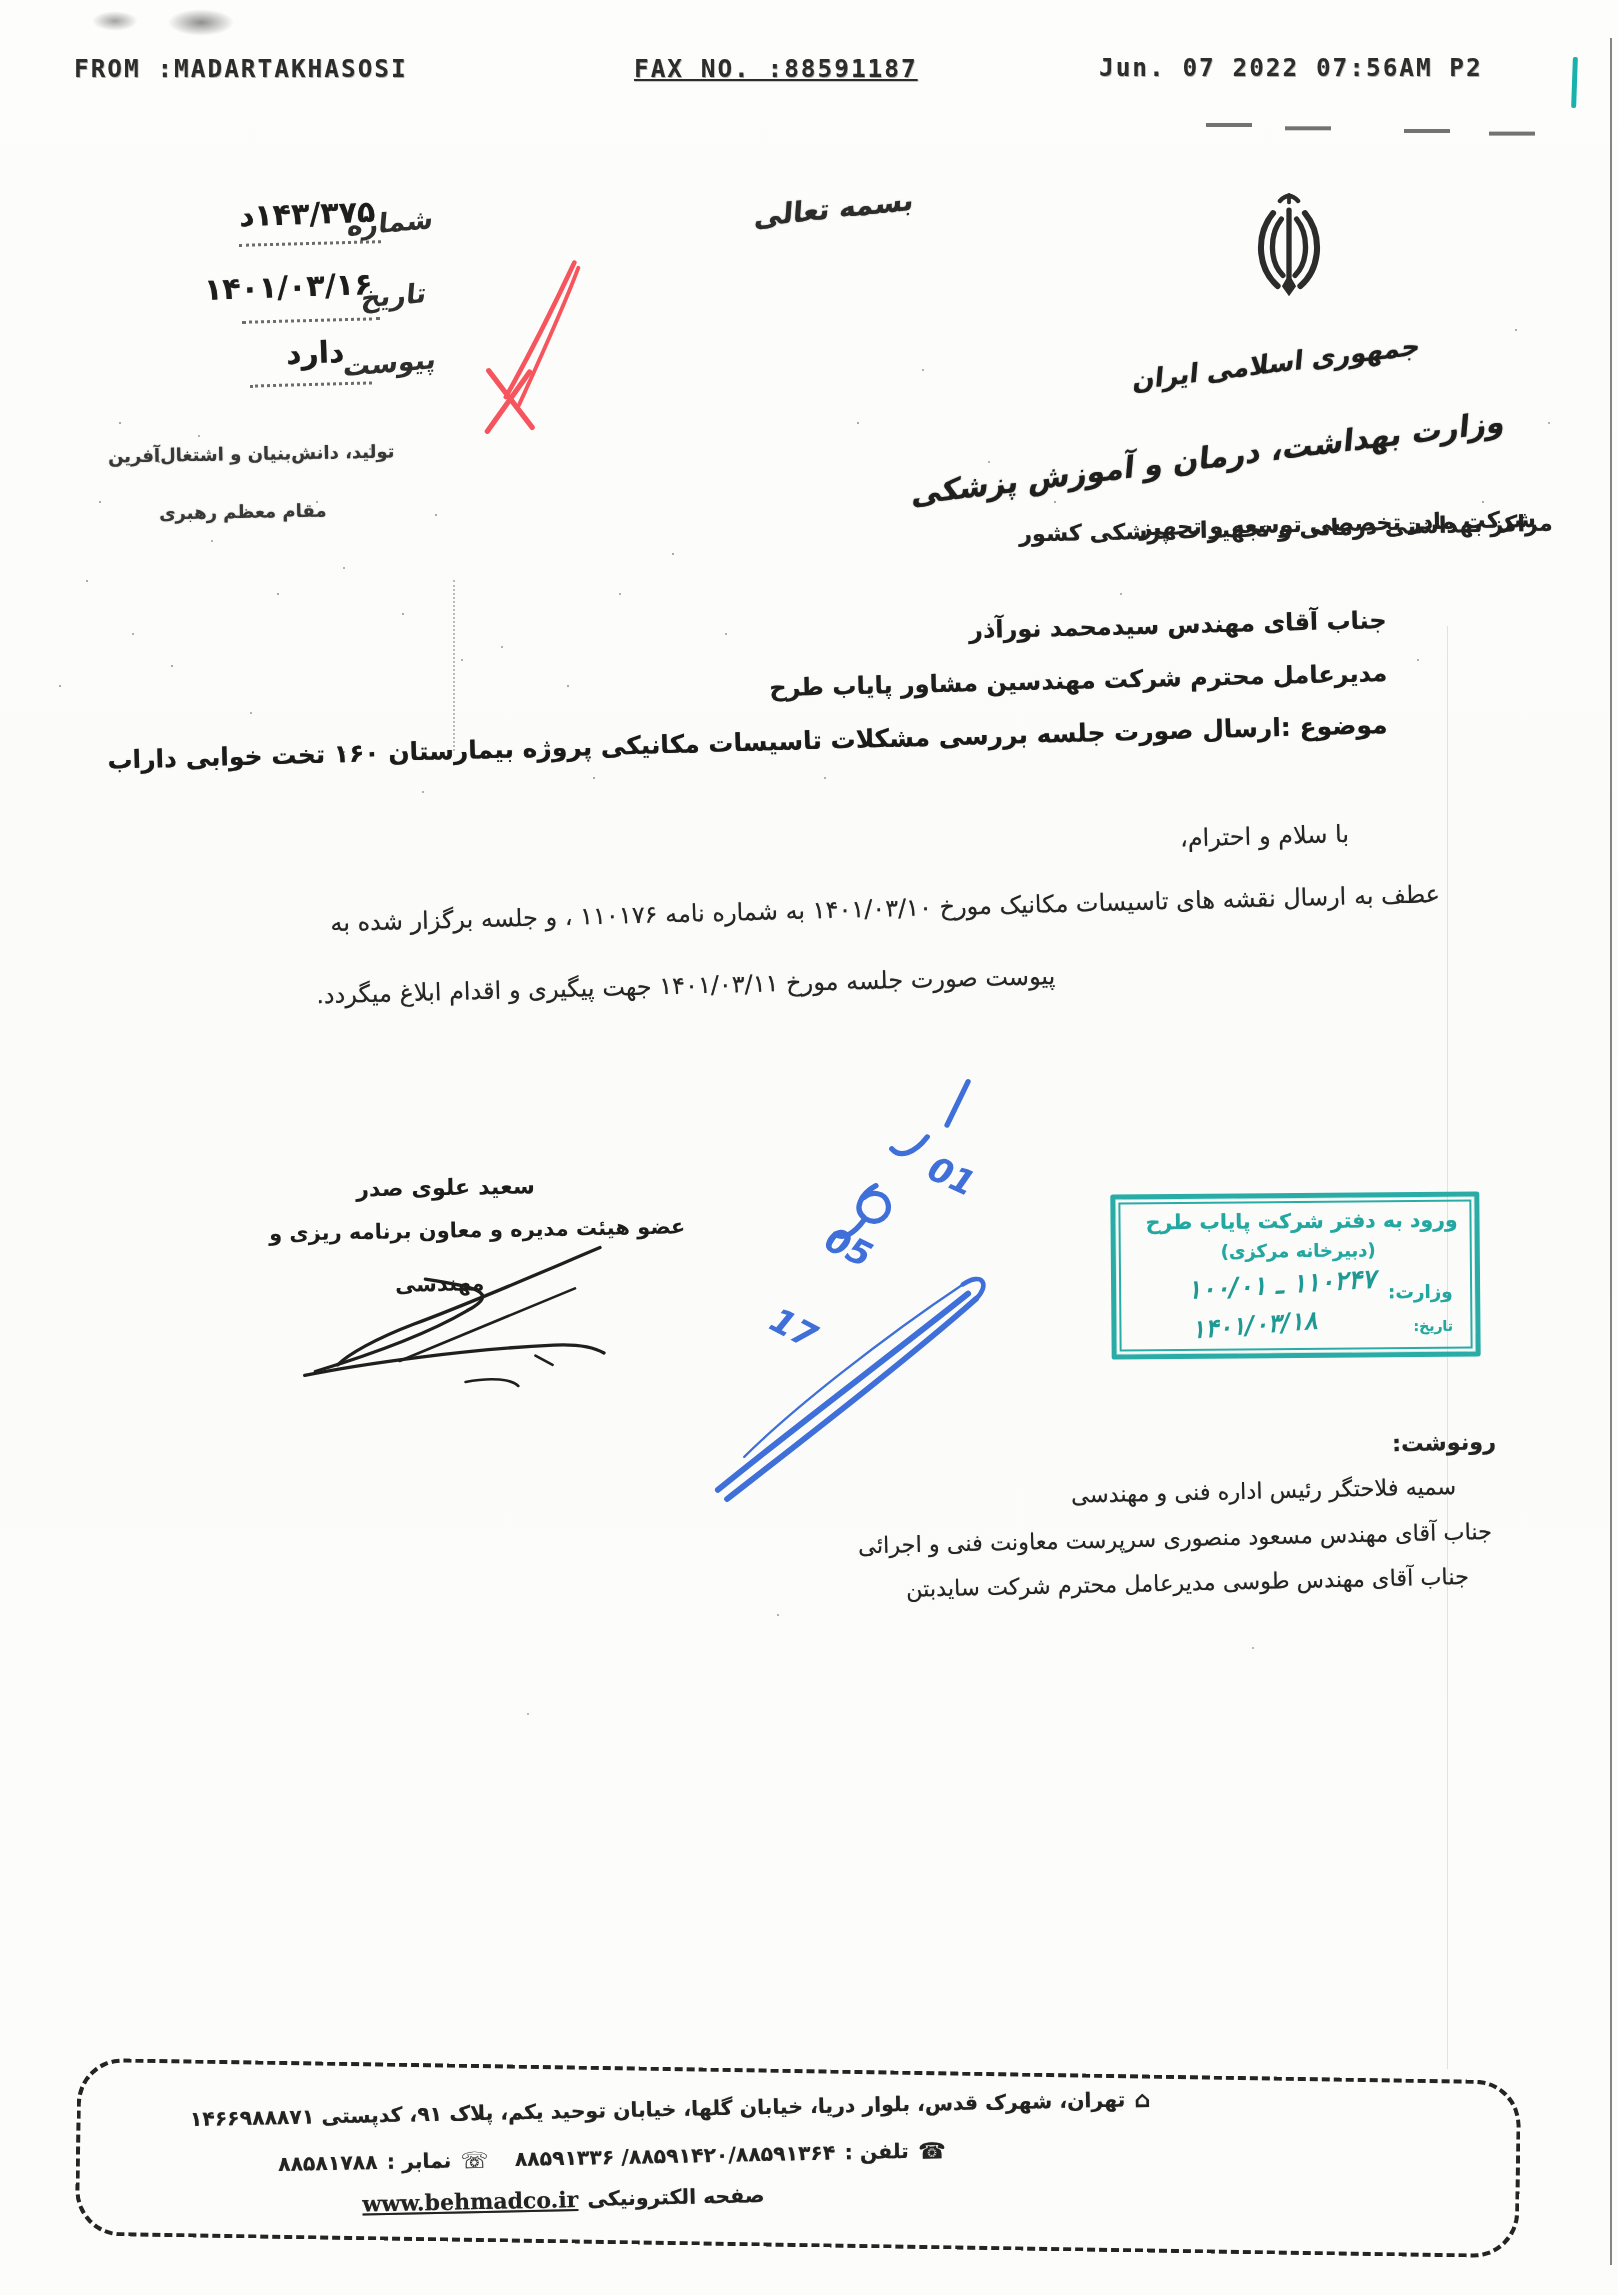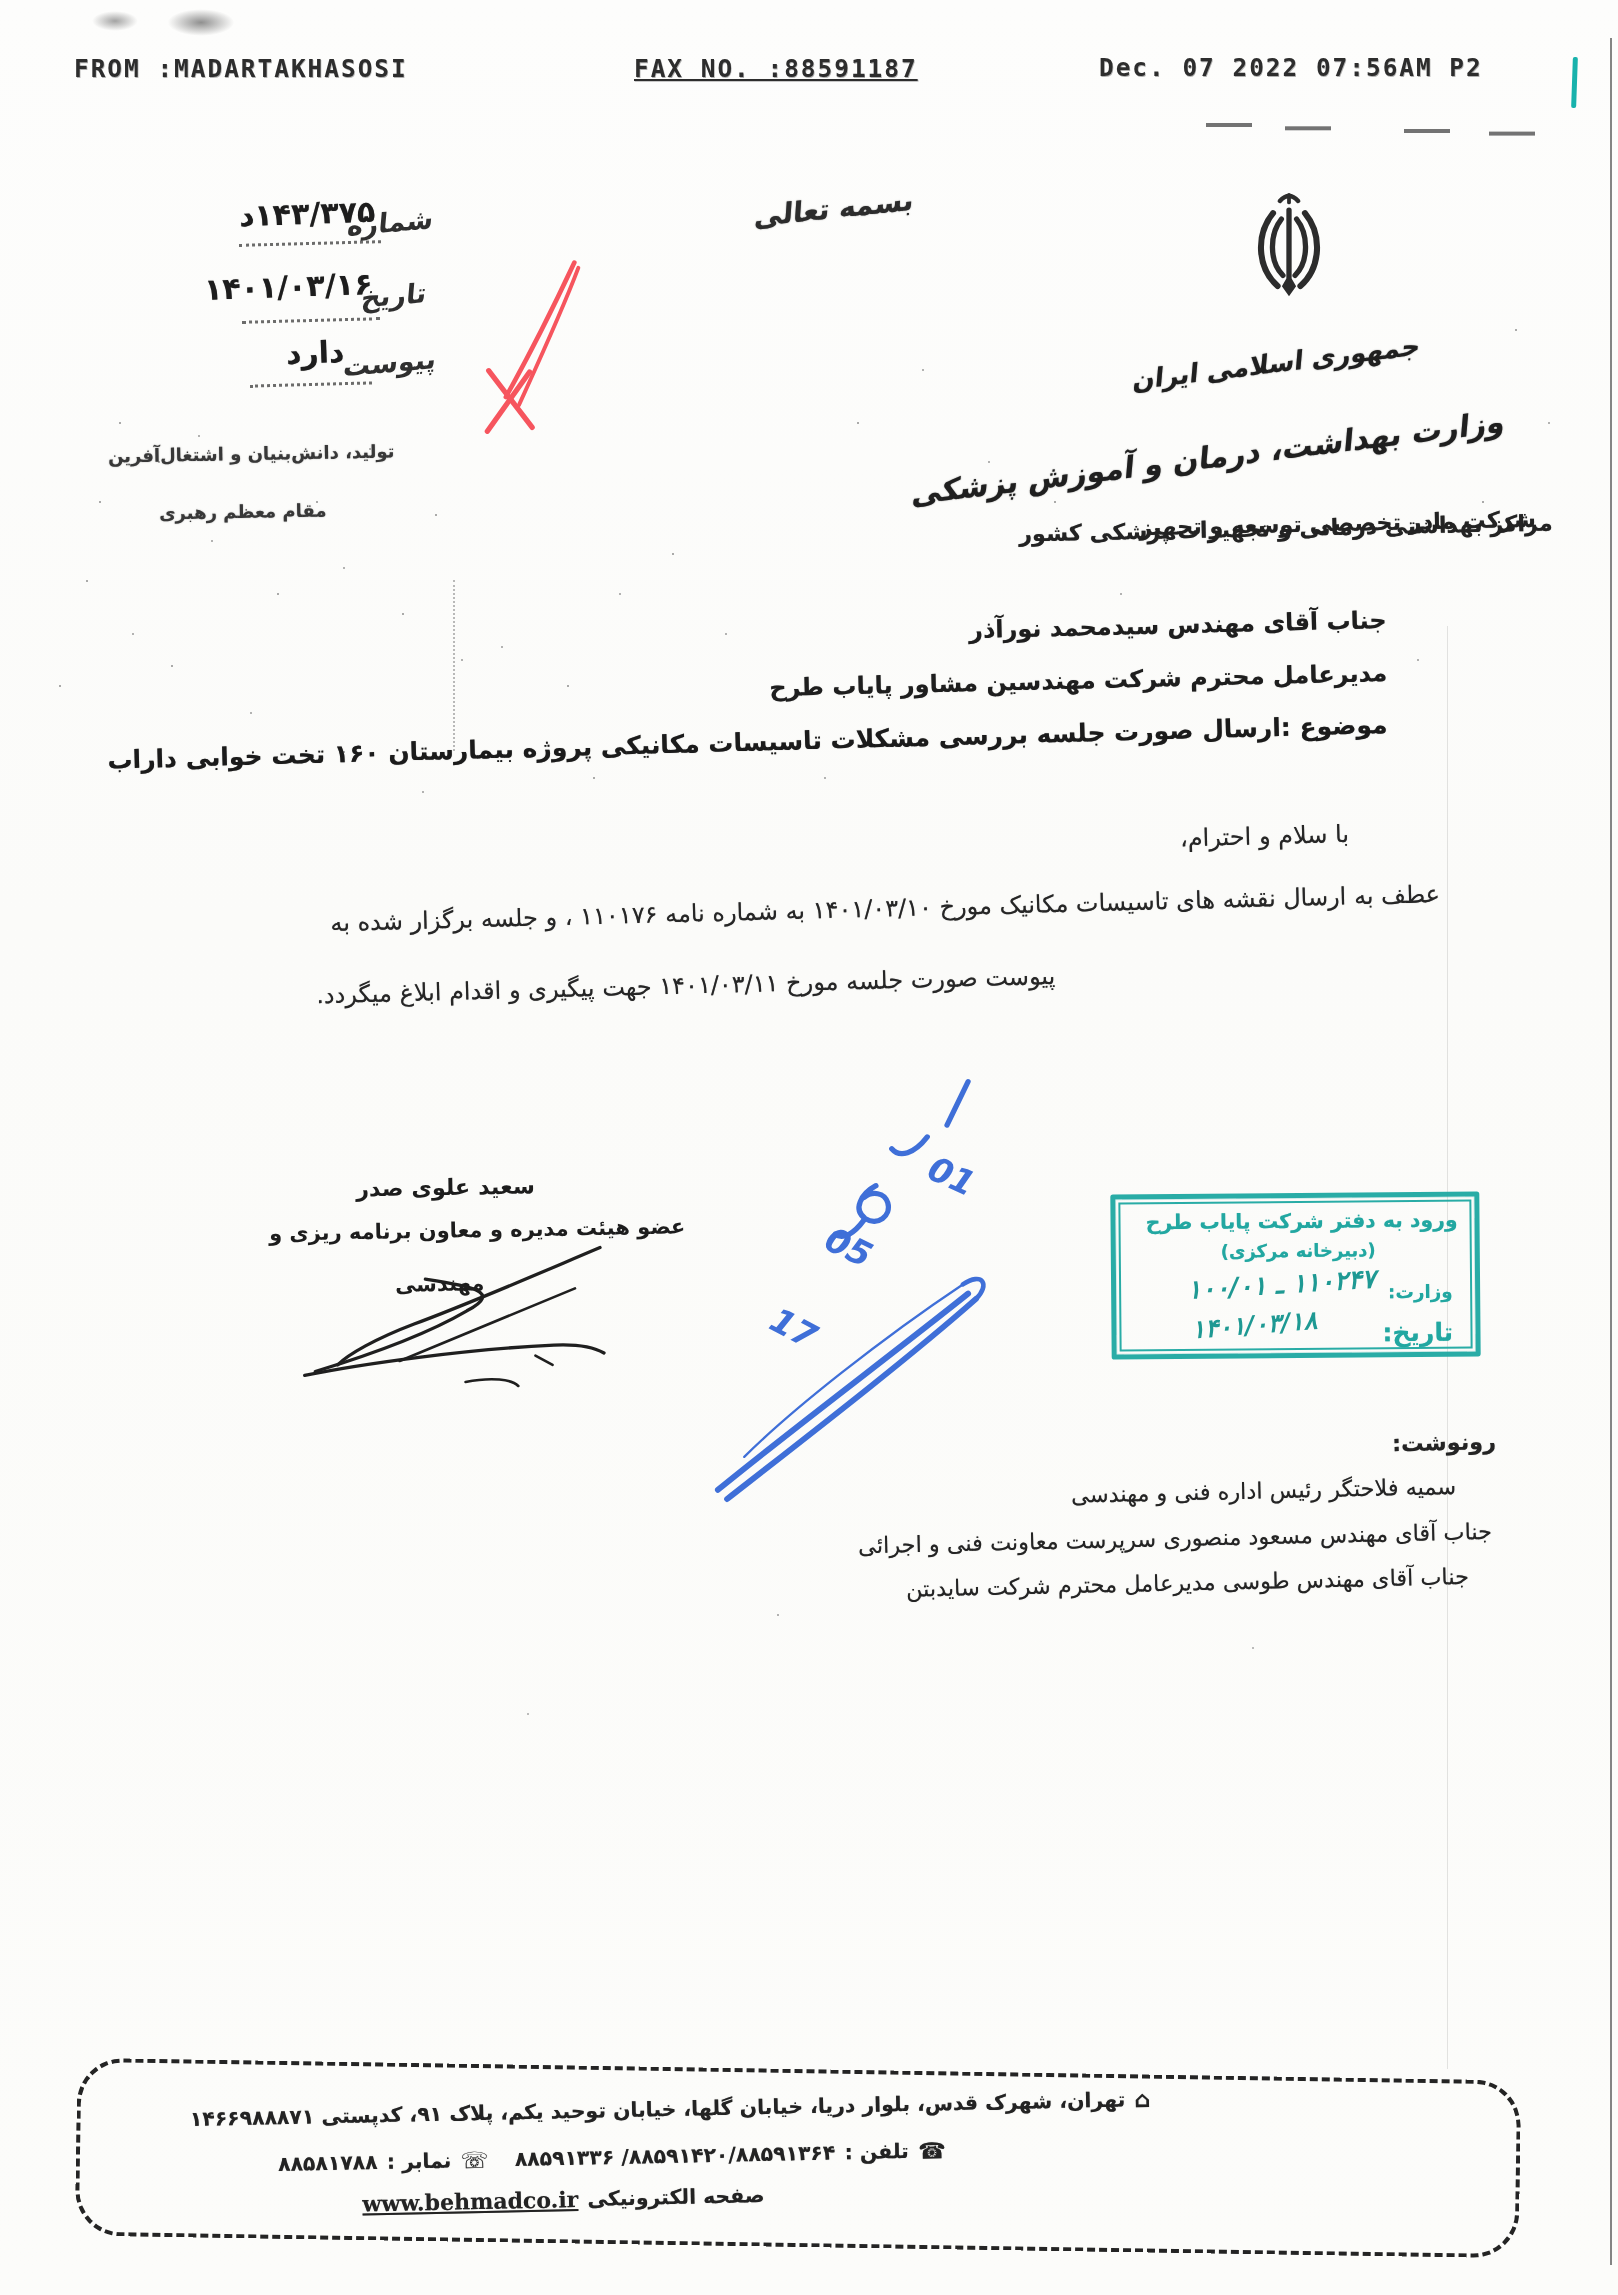--- a/index.html
+++ b/index.html
@@ -75,21 +75,21 @@
 <body>
 
 <div id="page">
 
   <div class="speckles"></div>
   <div class="abs" style="left:92px;top:10.5px;width:46px;height:20px;background:radial-gradient(ellipse at center,rgba(90,90,90,.55),rgba(90,90,90,0) 70%);"></div>
   <div class="abs" style="left:165px;top:8px;width:72px;height:29px;background:radial-gradient(ellipse at center,rgba(70,70,70,.6),rgba(70,70,70,0) 65%);"></div>
 
   <div class="abs faxhead" style="left:74px;top:54px;">FROM :MADARTAKHASOSI</div>
   <div class="abs faxhead" style="left:634px;top:54px;text-decoration:underline;">FAX NO. :88591187</div>
-  <div class="abs faxhead" style="left:1099px;top:53px;">Dec. 07 2022 07:56AM  P2</div>
+  <div class="abs faxhead" style="left:1099px;top:53px;">Jun. 07 2022 07:56AM  P2</div>
   <div class="abs" style="left:1206px;top:123px;width:46px;height:4px;background:#3a3a3a;opacity:.7;
               box-shadow:79px 3.3px #3a3a3a,198px 6px #3a3a3a,283px 8.6px #3a3a3a;"></div>
   <div class="abs" style="left:1572px;top:57px;width:5.3px;height:51px;background:#18b2ac;transform:rotate(2deg);border-radius:2px;"></div>
   <div class="abs" style="left:1610px;top:38px;width:2px;height:2227px;background:#5c5c5c;opacity:.75;"></div>
   <div class="abs" style="left:1447px;top:626px;width:1.3px;height:1443px;background:rgba(0,0,0,.10);"></div>
   <div class="abs" style="left:453px;top:580px;width:0;height:171px;border-left:2.6px dotted rgba(60,60,60,.35);"></div>
 
   <div class="abs ref-value fuzzy rtl" style="right:1244px;top:196px;">۱۴۳/۳۷۵د</div>
   <div class="abs ref-label rtl" style="right:1186px;top:203px;">شماره</div>
   <div class="abs dotline" style="left:239px;top:241px;width:142px;"></div>
@@ -169,21 +169,21 @@
       <path d="M 402 350 C 282 430, 142 540, 70 612" stroke-width="3.5"></path>
     </g>
   </svg>
 
   <div class="stamp">
     <div class="stamp-inner"></div>
     <div class="abs stamp-t rtl" style="right:17px;top:10.5px;font-size:20.4px;letter-spacing:0.7px;">ورود به دفتر شرکت پایاب طرح</div>
     <div class="abs stamp-t rtl" style="right:99px;top:42px;font-size:18px;">(دبیرخانه مرکزی)</div>
     <div class="abs stamp-t rtl" style="right:22.4px;top:84px;font-size:18.4px;">وزارت:</div>
     <div class="abs stamp-hand rtl" style="right:99px;top:71px;font-size:26px;transform:rotate(-3deg);">۱۱۰۲۴۷ ـ ۱۰۰/۰۱</div>
-    <div class="abs stamp-t rtl" style="right:22.4px;top:121px;font-size:25px;">تاریخ:</div>
+    <div class="abs stamp-t rtl" style="right:22.4px;top:121px;font-size:14px;">تاریخ:</div>
     <div class="abs stamp-hand rtl" style="right:158px;top:112px;font-size:25px;transform:rotate(-4deg);">۱۴۰۱/۰۳/۱۸</div>
   </div>
 
   <div class="abs cc-line fuzzy rtl" style="right:123px;top:1428px;font-weight:bold;">رونوشت:</div>
   <div class="abs cc-line fuzzy rtl" style="right:163px;top:1473px;">سمیه فلاحتگر رئیس اداره فنی و مهندسی</div>
   <div class="abs cc-line fuzzy rtl" style="right:127px;top:1518px;">جناب آقای مهندس مسعود منصوری سرپرست معاونت فنی و اجرائی</div>
   <div class="abs cc-line fuzzy rtl" style="right:150px;top:1563px;">جناب آقای مهندس طوسی مدیرعامل محترم شرکت سایدبتن</div>
 
   <div class="footer-box">
     <div class="foot-line" style="left:109px;top:25px;">

